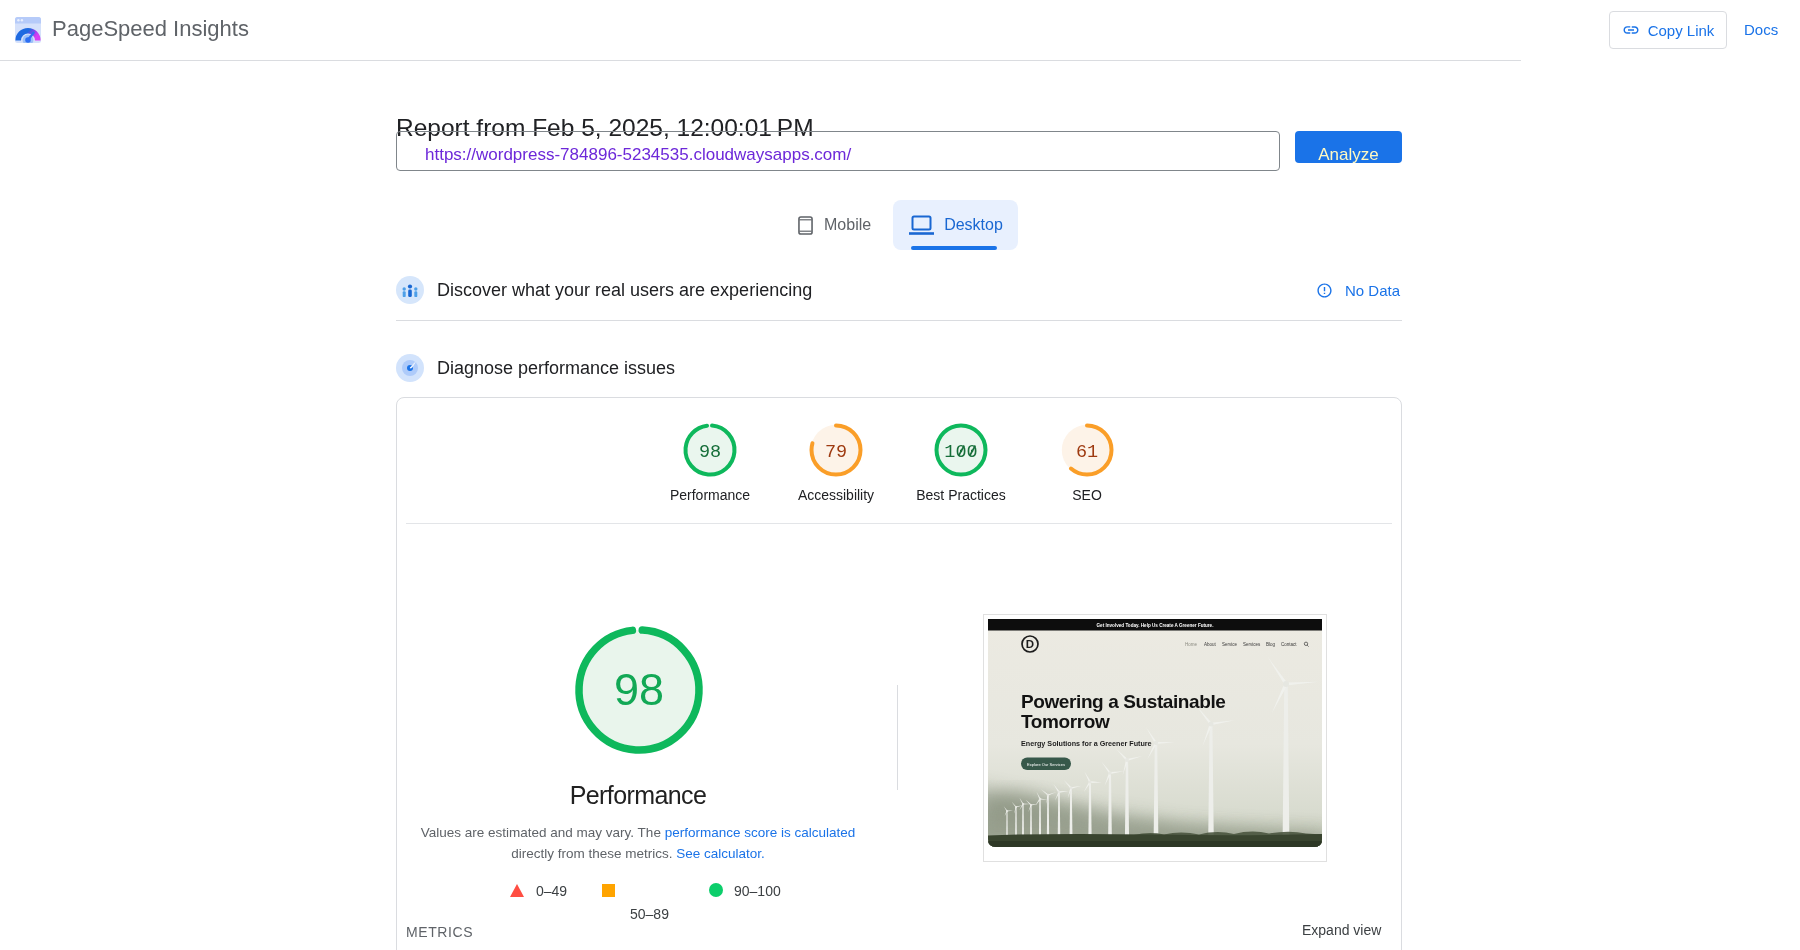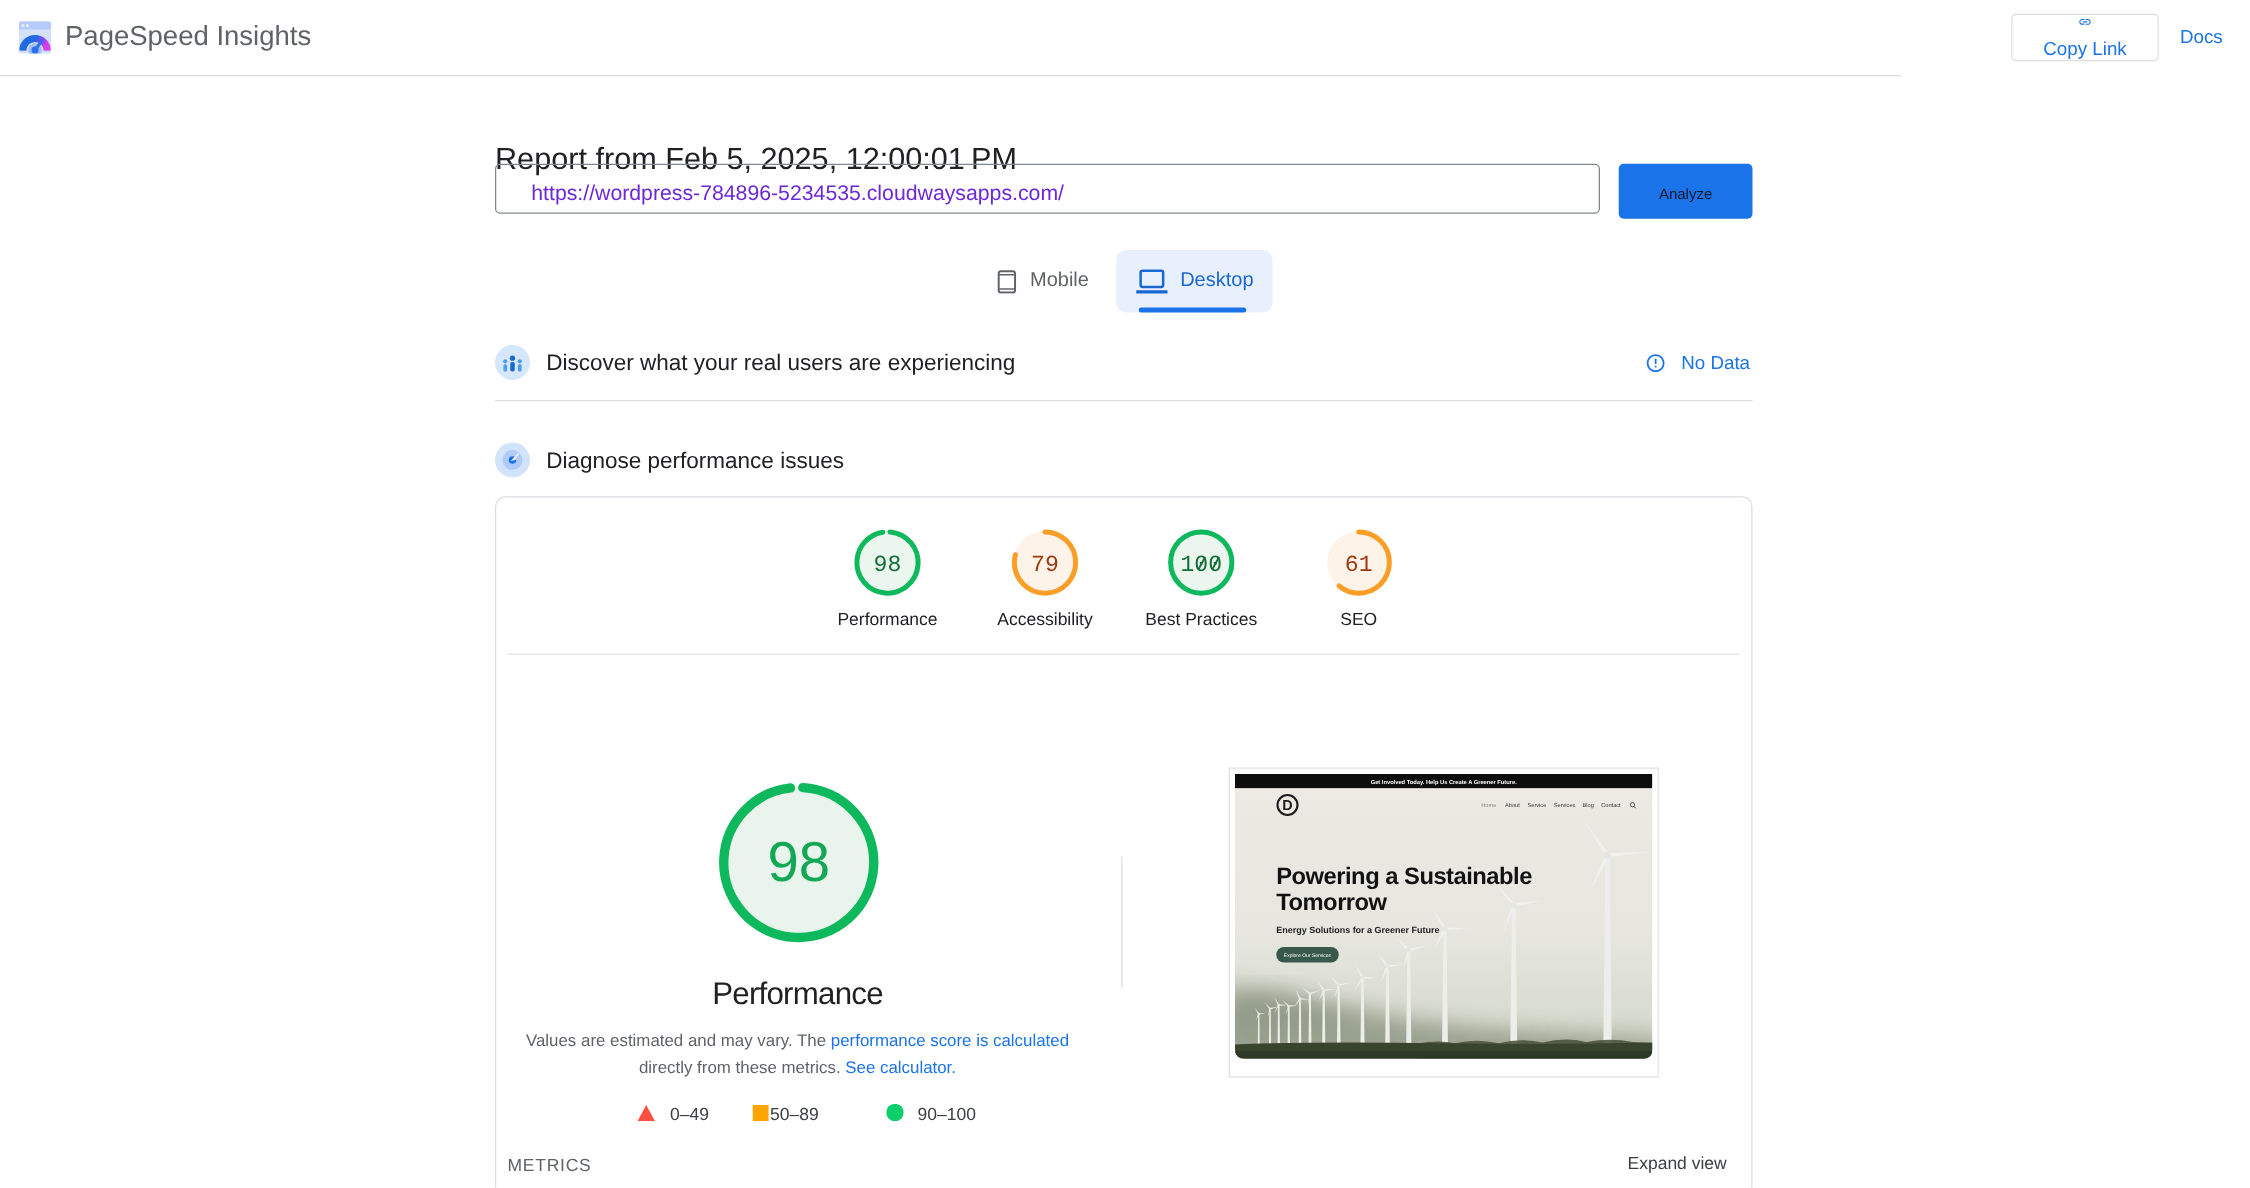--- a/index.html
+++ b/index.html
@@ -6,30 +6,30 @@
 html,body { width:1800px; height:950px; overflow:hidden; background:#fff;
   font-family:"Liberation Sans", sans-serif; }
 body { filter:blur(0px); }
 .abs { position:absolute; }
 
 #header { position:absolute; left:0; top:0; width:1521px; height:61px;
   background:#fff; border-bottom:1px solid #dadce0; }
 #logoTxt { position:absolute; left:52px; top:16px; font-size:22px; color:#5f6368; }
 #copyBtn { position:absolute; left:1609px; top:11px; width:118px; height:38px;
   border:1px solid #dadce0; border-radius:4px; color:#1a73e8; font-size:15px;
-  font-weight:500; display:flex; align-items:center; justify-content:center; gap:8px;flex-direction:column; }
+  font-weight:500; display:flex; align-items:center; justify-content:center; gap:8px; }
 #docsLnk { position:absolute; left:1744px; top:11px; height:38px; line-height:38px;
   color:#1a73e8; font-size:15px; font-weight:500; }
 
 #h1 { position:absolute; left:396px; top:82px; font-size:24.5px; font-weight:400; color:#202124;margin-top:32px; }
 #urlBox { position:absolute; left:396px; top:131px; width:884px; height:40px;
   border:1px solid #80868b; border-radius:4px; font-size:17px; color:#6d28d9;
   line-height:46px; padding-left:28px; }
-#analyzeBtn { position:absolute; left:1295px; top:131px; width:107px; height:44px;
-  background:#1a73e8; border-radius:4px; color:#0f172a; font-size:12px; font-weight:500;
+#analyzeBtn { position:absolute; left:1295px; top:131px; width:107px; height:32px;
+  background:#1a73e8; border-radius:4px; color:#fef9c3; font-size:17px; font-weight:500;
   text-align:center; line-height:48px; }
 
 #tabMobile { position:absolute; left:797px; top:200px; height:50px; display:flex;
   align-items:center; gap:10px; color:#5f6368; font-size:16px; font-weight:500; }
 #tabDesktop { position:absolute; left:893px; top:200px; width:125px; height:50px;
   background:#e8f0fe; border-radius:8px; display:flex; align-items:center;
   justify-content:center; gap:9px; color:#1967d2; font-size:16px; font-weight:500; }
 #tabUnderline { position:absolute; left:911px; top:246px; width:86px; height:4px;
   background:#1a73e8; border-radius:2px; }
 
@@ -175,21 +175,21 @@
 <div id="perfPara">Values are estimated and may vary. The <a>performance score is calculated</a><br>directly from these metrics. <a>See calculator.</a></div>
 
 <div id="legend">
   <svg class="abs" style="left:10px; top:1px;" width="14" height="13" viewBox="0 0 14 13">
     <path d="M7 0 L14 13 L0 13 Z" fill="#ff4e42"></path>
   </svg>
   <span class="abs" style="left:36px;">0–49</span>
   <svg class="abs" style="left:102px; top:1px;" width="13" height="13">
       <rect width="13" height="13" fill="#ffa400"></rect>
     </svg>
-  <span class="abs" style="left:116px;">50–89</span>
+  <span class="abs" style="left:130px;margin-top:23px;">50–89</span>
   <svg class="abs" style="left:209px; top:0px;" width="14" height="14">
       <circle cx="7" cy="7" r="7" fill="#0cce6b"></circle>
     </svg>
   <span class="abs" style="left:234px;">90–100</span>
 </div>
 
 <div id="vertSep"></div>
 <div id="metricsLbl">METRICS</div>
 <div id="expandLbl">Expand view</div>
 

